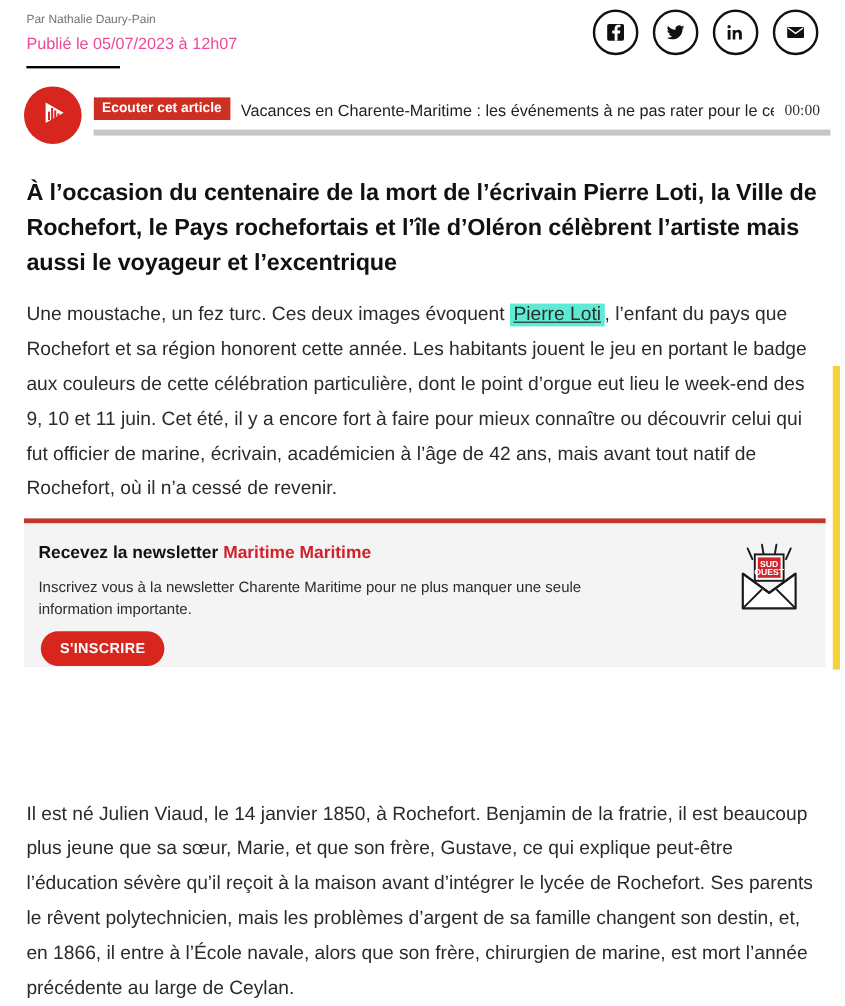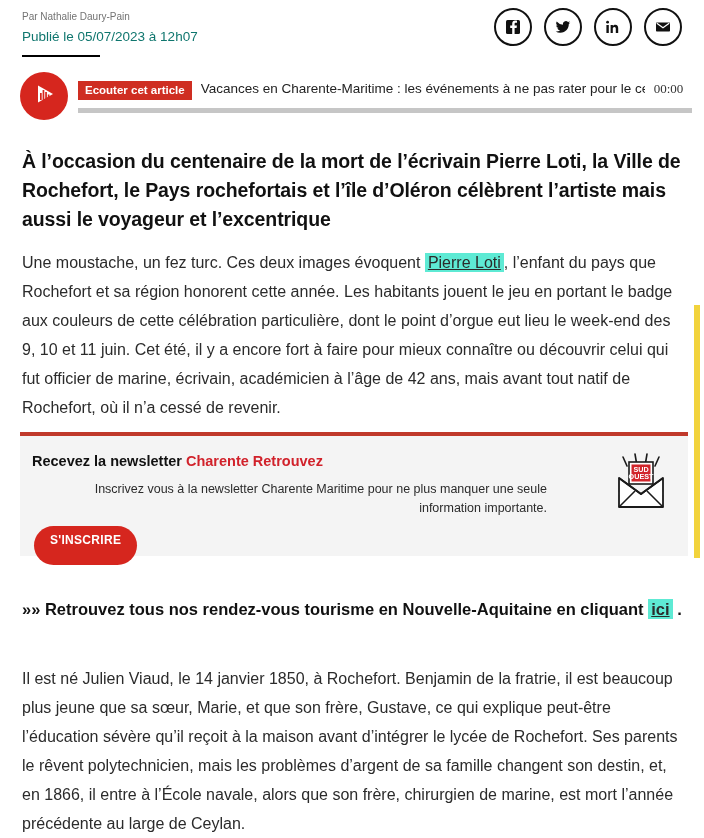--- a/index.html
+++ b/index.html
@@ -39,21 +39,21 @@
     padding: 7px 0 0 22px;
   }
   .byline-author {
     font-size: 10px;
     line-height: 20px;
     color: #737373;
   }
   .byline-date {
     font-size: 13.5px;
     line-height: 19px;
-    color: #0f766e;
+    color: #ec4899;
   }
   .byline-rule {
     margin: 9px 0 0 0;
     width: 78px;
     height: 2px;
     background: #000000;
   }
 
   
   .social-row {
@@ -96,21 +96,21 @@
     align-items: center;
     justify-content: center;
     cursor: pointer;
   }
   .audio-row {
     position: absolute;
     left: 58px;
     top: 9px;
     right: 0;
     display: flex;
-    align-items: flex-start;
+    align-items: flex-end;
     gap: 9px;
     white-space: nowrap;
     overflow: hidden;
   }
   .audio-badge {
     background: #cf2e22;
     color: #ffffff;
     font-size: 11.5px;
     font-weight: bold;
     padding: 3px 7px 4px 7px;
@@ -205,32 +205,31 @@
     color: #d1222b;
   }
   .nl-desc {
     position: absolute;
     left: 12px;
     top: 44px;
     width: 515px;
     font-size: 12.5px;
     line-height: 19px;
     color: #2b2b2b;
-    text-align: right;
   }
   .nl-button {
     position: absolute;
     left: 14px;
     top: 90px;
     background: #d6261e;
     color: #ffffff;
     font-size: 12px;
     font-weight: bold;
     letter-spacing: 0.3px;
-    padding: 7px 16px 18px 16px;
+    padding: 7px 16px 8px 16px;
     border: none;
     border-radius: 20px;
     cursor: pointer;
     font-family: "Liberation Sans", sans-serif;
   }
   .nl-icon {
     position: absolute;
     right: 16px;
     top: 16px;
     width: 62px;
@@ -320,21 +319,21 @@
   </div>
 
   <h1 class="headline">À l’occasion du centenaire de la mort de l’écrivain Pierre Loti, la Ville de Rochefort, le Pays rochefortais et l’île d’Oléron célèbrent l’artiste mais aussi le voyageur et l’excentrique</h1>
 
   <p class="body-text para-1">
     <span>Une moustache, un fez turc. Ces deux images évoquent </span><a class="inline-link">Pierre Loti</a><span>, l’enfant du pays que Rochefort et sa région honorent cette année. Les habitants jouent le jeu en portant le badge aux couleurs de cette célébration particulière, dont le point d’orgue eut lieu le week-end des 9, 10 et 11 juin. Cet été, il y a encore fort à faire pour mieux connaître ou découvrir celui qui fut officier de marine, écrivain, académicien à l’âge de 42 ans, mais avant tout natif de Rochefort, où il n’a cessé de revenir.</span>
   </p>
 
   <div class="newsletter">
     <div class="nl-title">
-      <span>Recevez la newsletter </span><span class="nl-title-accent">Charente Retrouvez</span>
+      <span>Recevez la newsletter </span><span class="nl-title-accent">Maritime Maritime</span>
     </div>
     <div class="nl-desc">Inscrivez vous à la newsletter Charente Maritime pour ne plus manquer une seule information importante.</div>
     <button class="nl-button">S'INSCRIRE</button>
     <div class="nl-icon">
       <svg width="62" height="62" viewBox="0 0 62 62">
         <g stroke="#1a1a1a" stroke-width="1.6" fill="none" stroke-linecap="round">
           <path d="M13 5 L17 14"></path>
           <path d="M25 2 L26.5 11"></path>
           <path d="M49 5 L45 14"></path>
           <path d="M37 2 L35.5 11"></path>
@@ -344,19 +343,16 @@
         <rect x="21.5" y="12.5" width="19" height="17" fill="#d1252b"></rect>
         <text x="31" y="20.2" font-family="&quot;Liberation Sans&quot;, sans-serif" font-size="7.2" font-weight="bold" fill="#ffffff" text-anchor="middle">SUD</text>
         <text x="31" y="27.4" font-family="&quot;Liberation Sans&quot;, sans-serif" font-size="7.2" font-weight="bold" fill="#ffffff" text-anchor="middle">OUEST</text>
         <path d="M9 26 L31 42 L53 26" fill="none" stroke="#1a1a1a" stroke-width="1.8" stroke-linejoin="round"></path>
         <path d="M9 55 L25 39" fill="none" stroke="#1a1a1a" stroke-width="1.6"></path>
         <path d="M53 55 L37 39" fill="none" stroke="#1a1a1a" stroke-width="1.6"></path>
       </svg>
     </div>
   </div>
 
-  <p class="promo-para">
-    <span>»» Retrouvez tous nos rendez-vous tourisme en Nouvelle-Aquitaine en cliquant </span><a class="inline-link">ici</a><span> .</span>
-  </p>
 
   <p class="body-text para-2">Il est né Julien Viaud, le 14 janvier 1850, à Rochefort. Benjamin de la fratrie, il est beaucoup plus jeune que sa sœur, Marie, et que son frère, Gustave, ce qui explique peut-être l’éducation sévère qu’il reçoit à la maison avant d’intégrer le lycée de Rochefort. Ses parents le rêvent polytechnicien, mais les problèmes d’argent de sa famille changent son destin, et, en 1866, il entre à l’École navale, alors que son frère, chirurgien de marine, est mort l’année précédente au large de Ceylan.</p>
 
 </div>
 
 </body></html>

